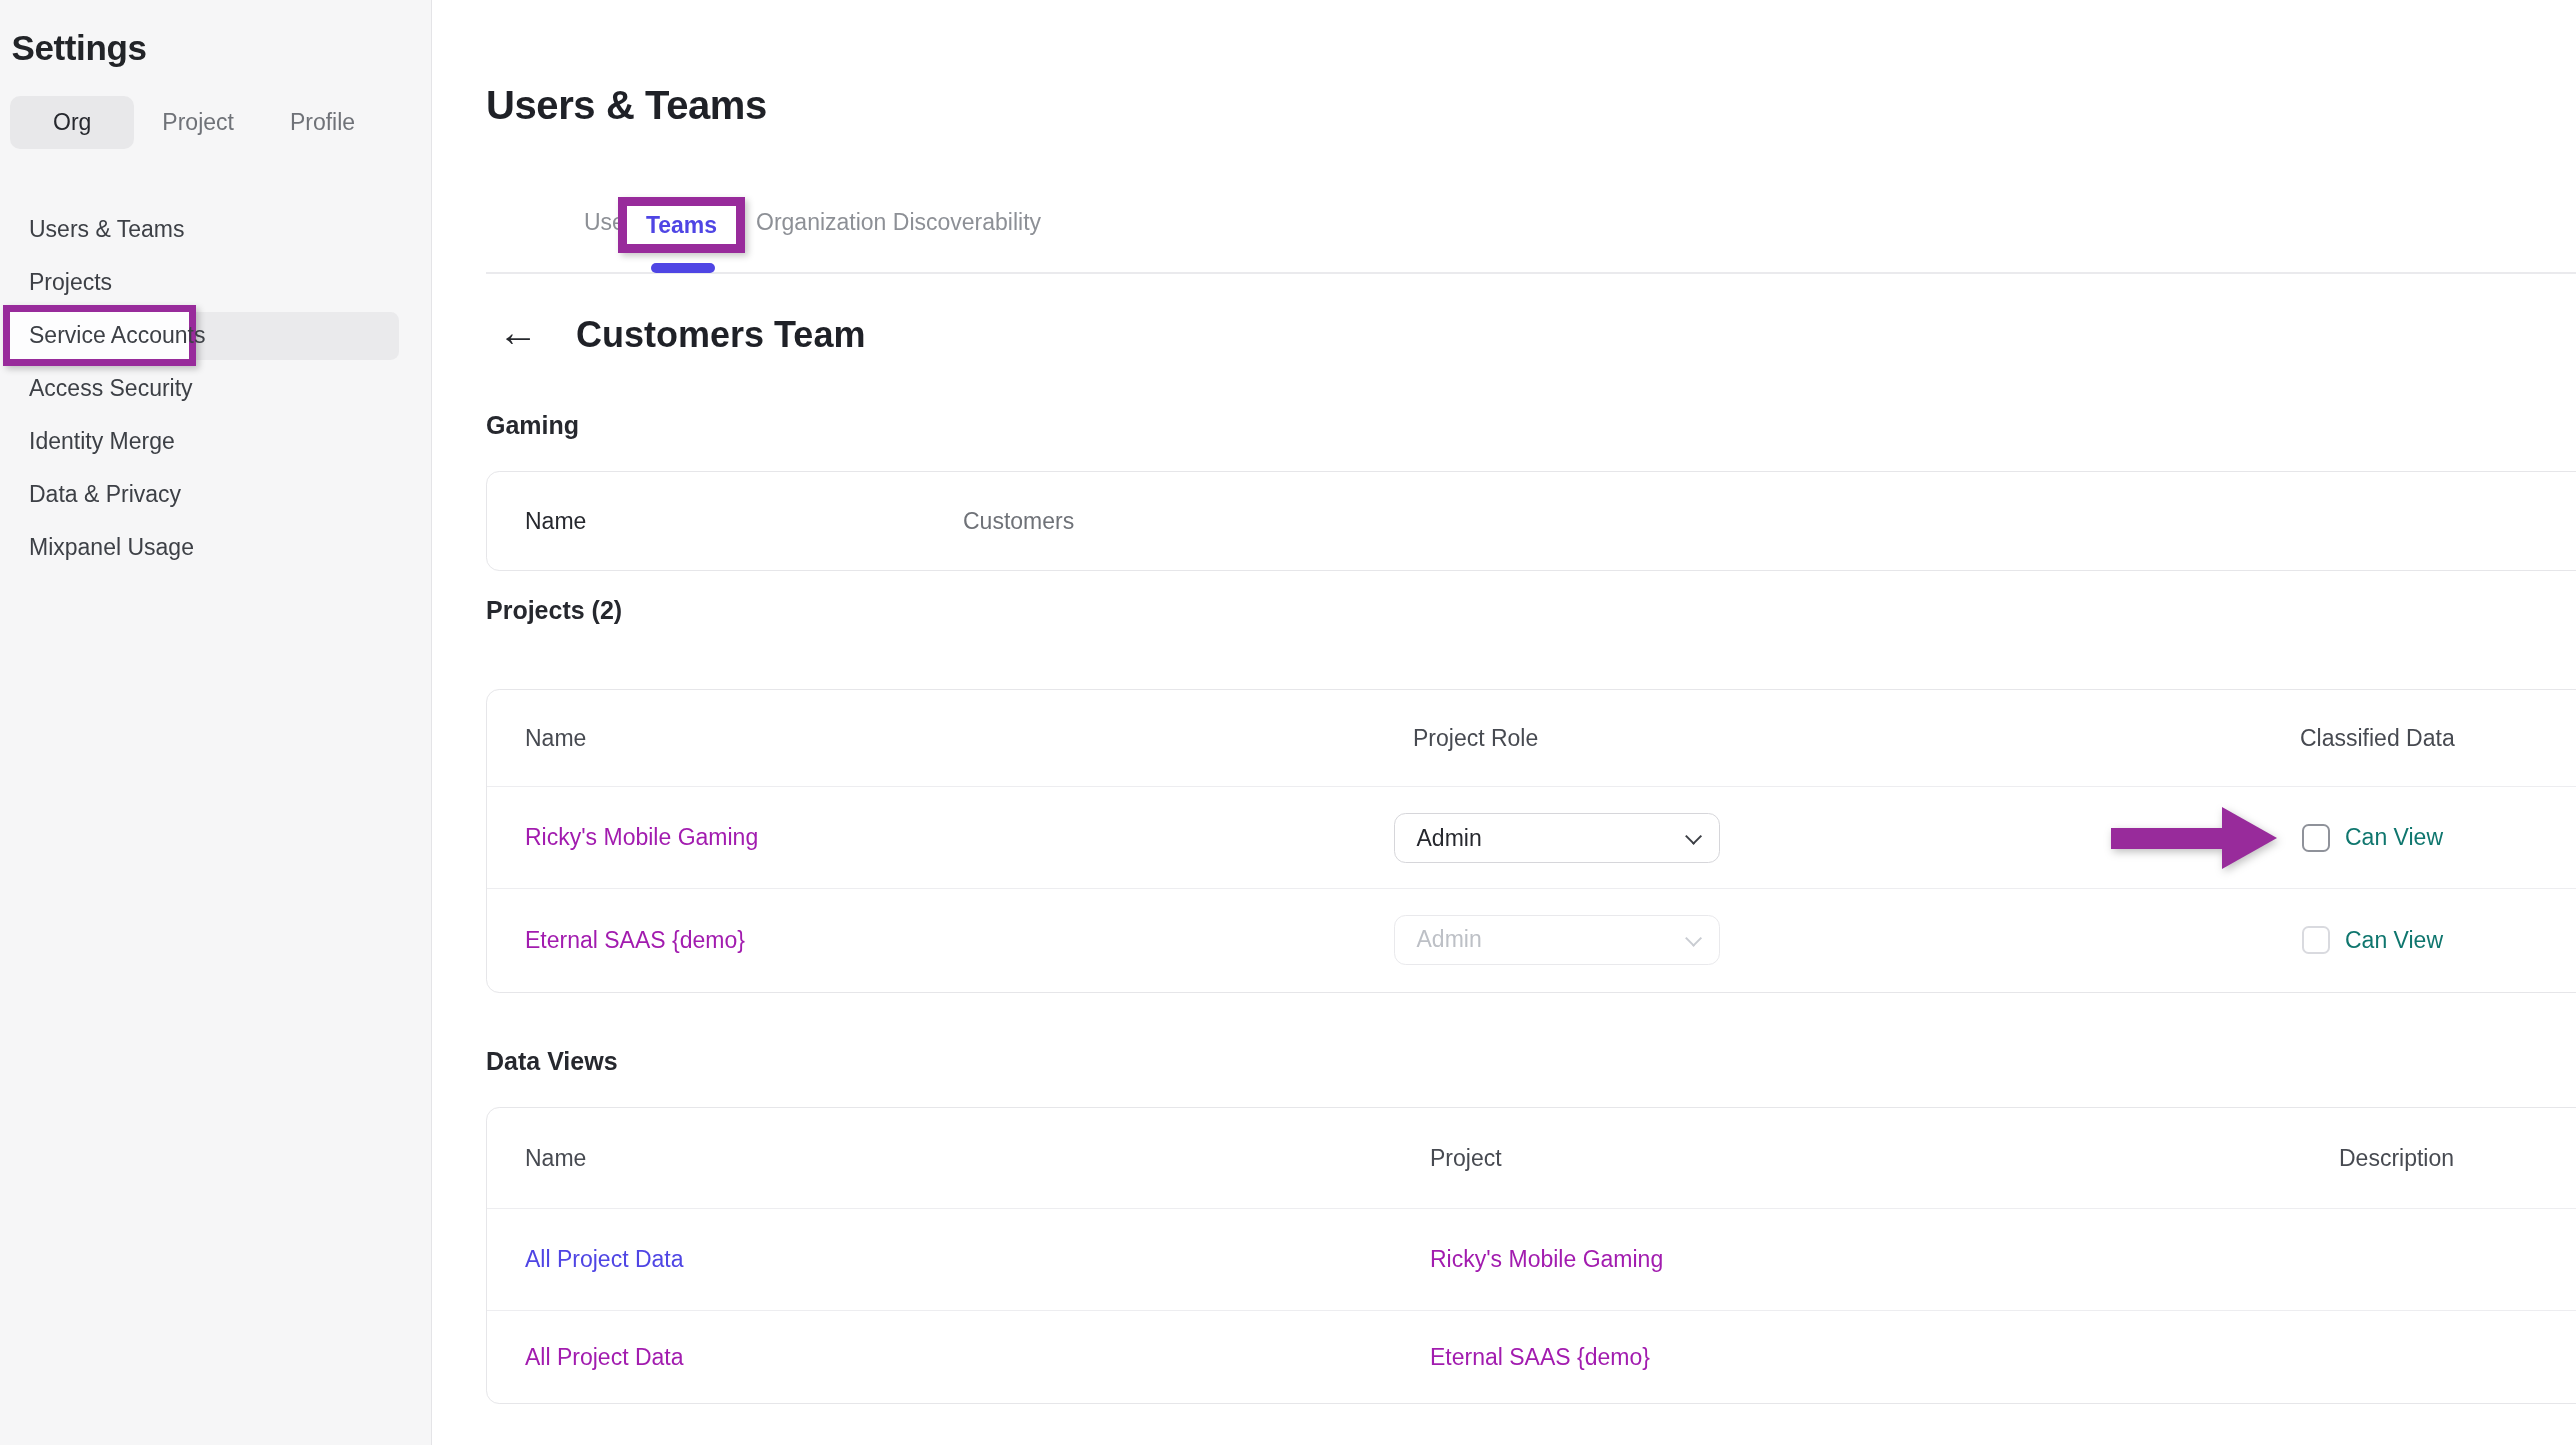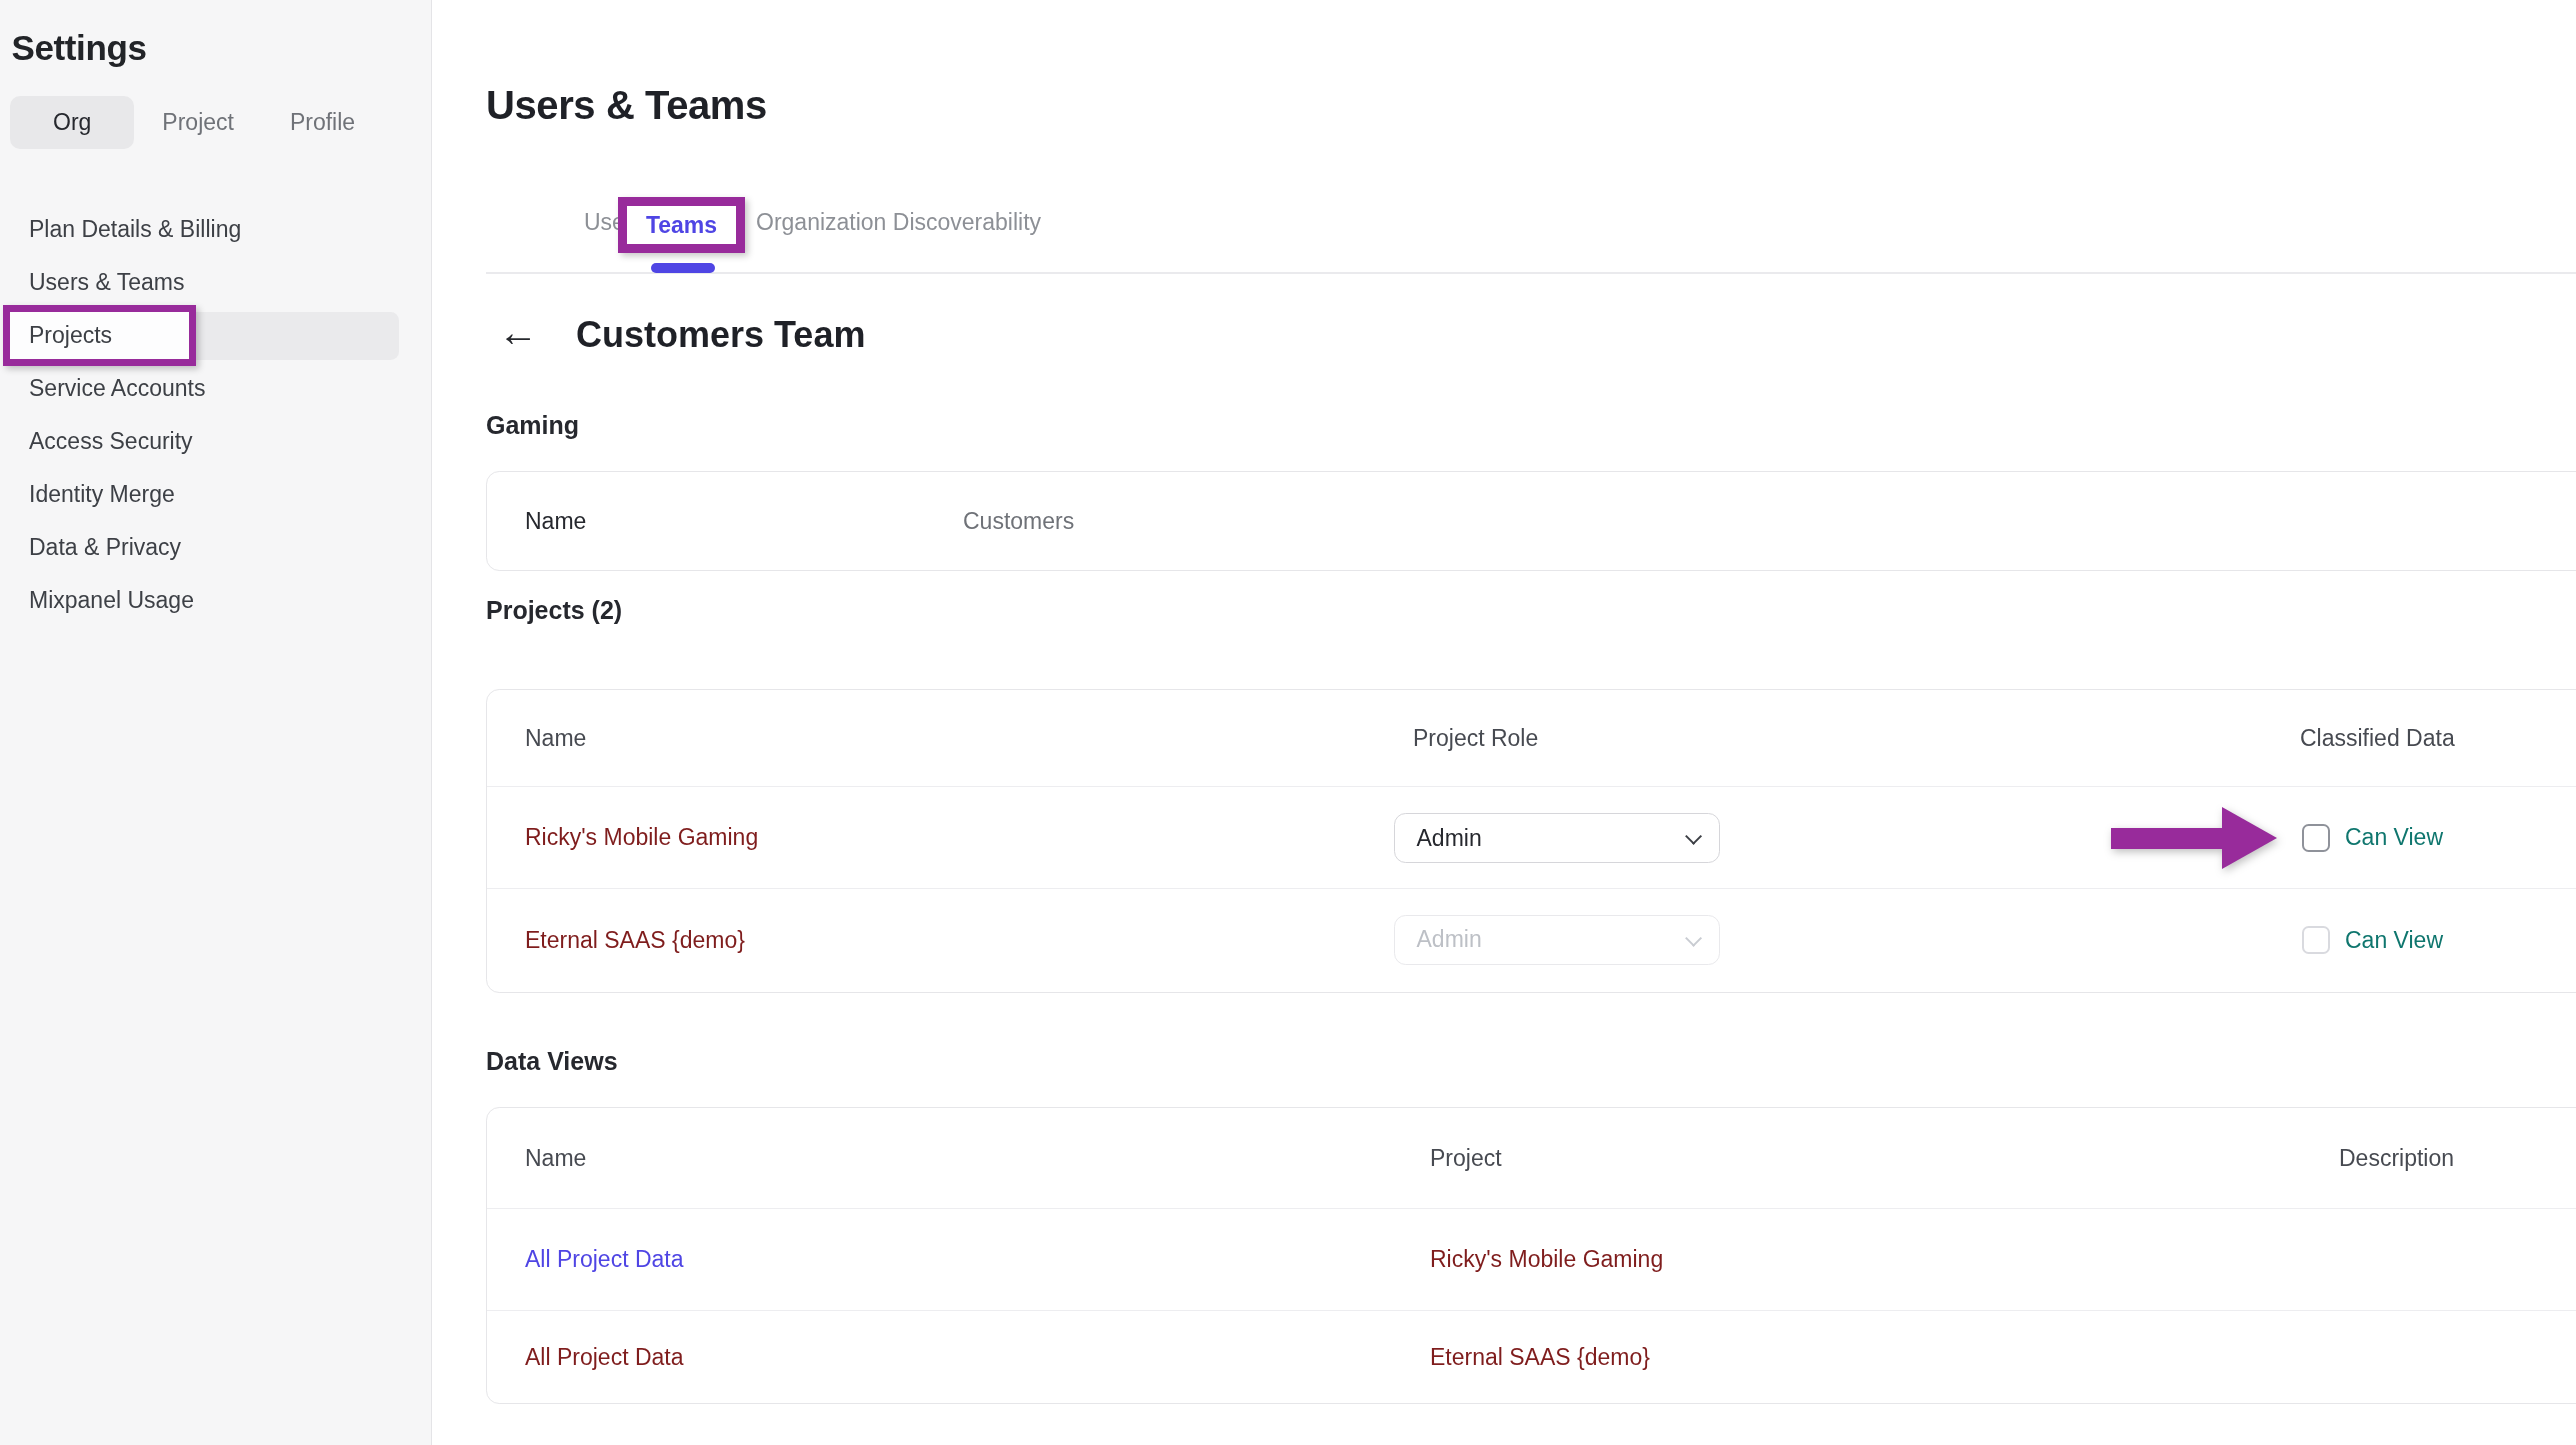--- a/index.html
+++ b/index.html
@@ -52,21 +52,21 @@
 
   .card { position:absolute; left:486px; width:2166px; background:#ffffff;
     border:1.7px solid var(--card_border,#e6e6e9); border-radius:13.2px; }
   .card-details { top:471px; height:100px; }
   .card-projects { top:689px; height:304px; }
   .card-dataviews { top:1107px; height:297px; }
 
   .trow { position:absolute; left:0; width:100%; }
   .trow.bordered { border-bottom:1.7px solid #ededf0; }
   .cell { position:absolute; top:0; height:100%; display:flex; align-items:center;
-    font-size:23px; color:#7f1d1d; white-space:nowrap; }
+    font-size:23px; color:#a21caf; white-space:nowrap; }
   .cell.header { color:#474a51; }
   .c1 { left:38px; } 
 
   
   .d-label { left:38px; font-weight:500; color:#26282e; }
   .d-value { left:476px; color:#6f7278; }
 
   
   .p-head { top:0; height:97px; }
   .p-row1 { top:97px; height:102px; }
@@ -111,21 +111,20 @@
   <div class="scope-tabs">
     <div class="scope-tab active">Org</div>
     <div class="scope-tab">Project</div>
     <div class="scope-tab">Profile</div>
   </div>
 
   <div class="sel-pill"></div>
   <div class="sb-annot"></div>
 
   <nav class="nav">
-    <div class="nav-item">Plan Details &amp; Billing</div>
     <div class="nav-item">Users &amp; Teams</div>
     <div class="nav-item">Projects</div>
     <div class="nav-item">Service Accounts</div>
     <div class="nav-item">Access Security</div>
     <div class="nav-item">Identity Merge</div>
     <div class="nav-item">Data &amp; Privacy</div>
     <div class="nav-item">Mixpanel Usage</div>
   </nav>
 </aside>
 

